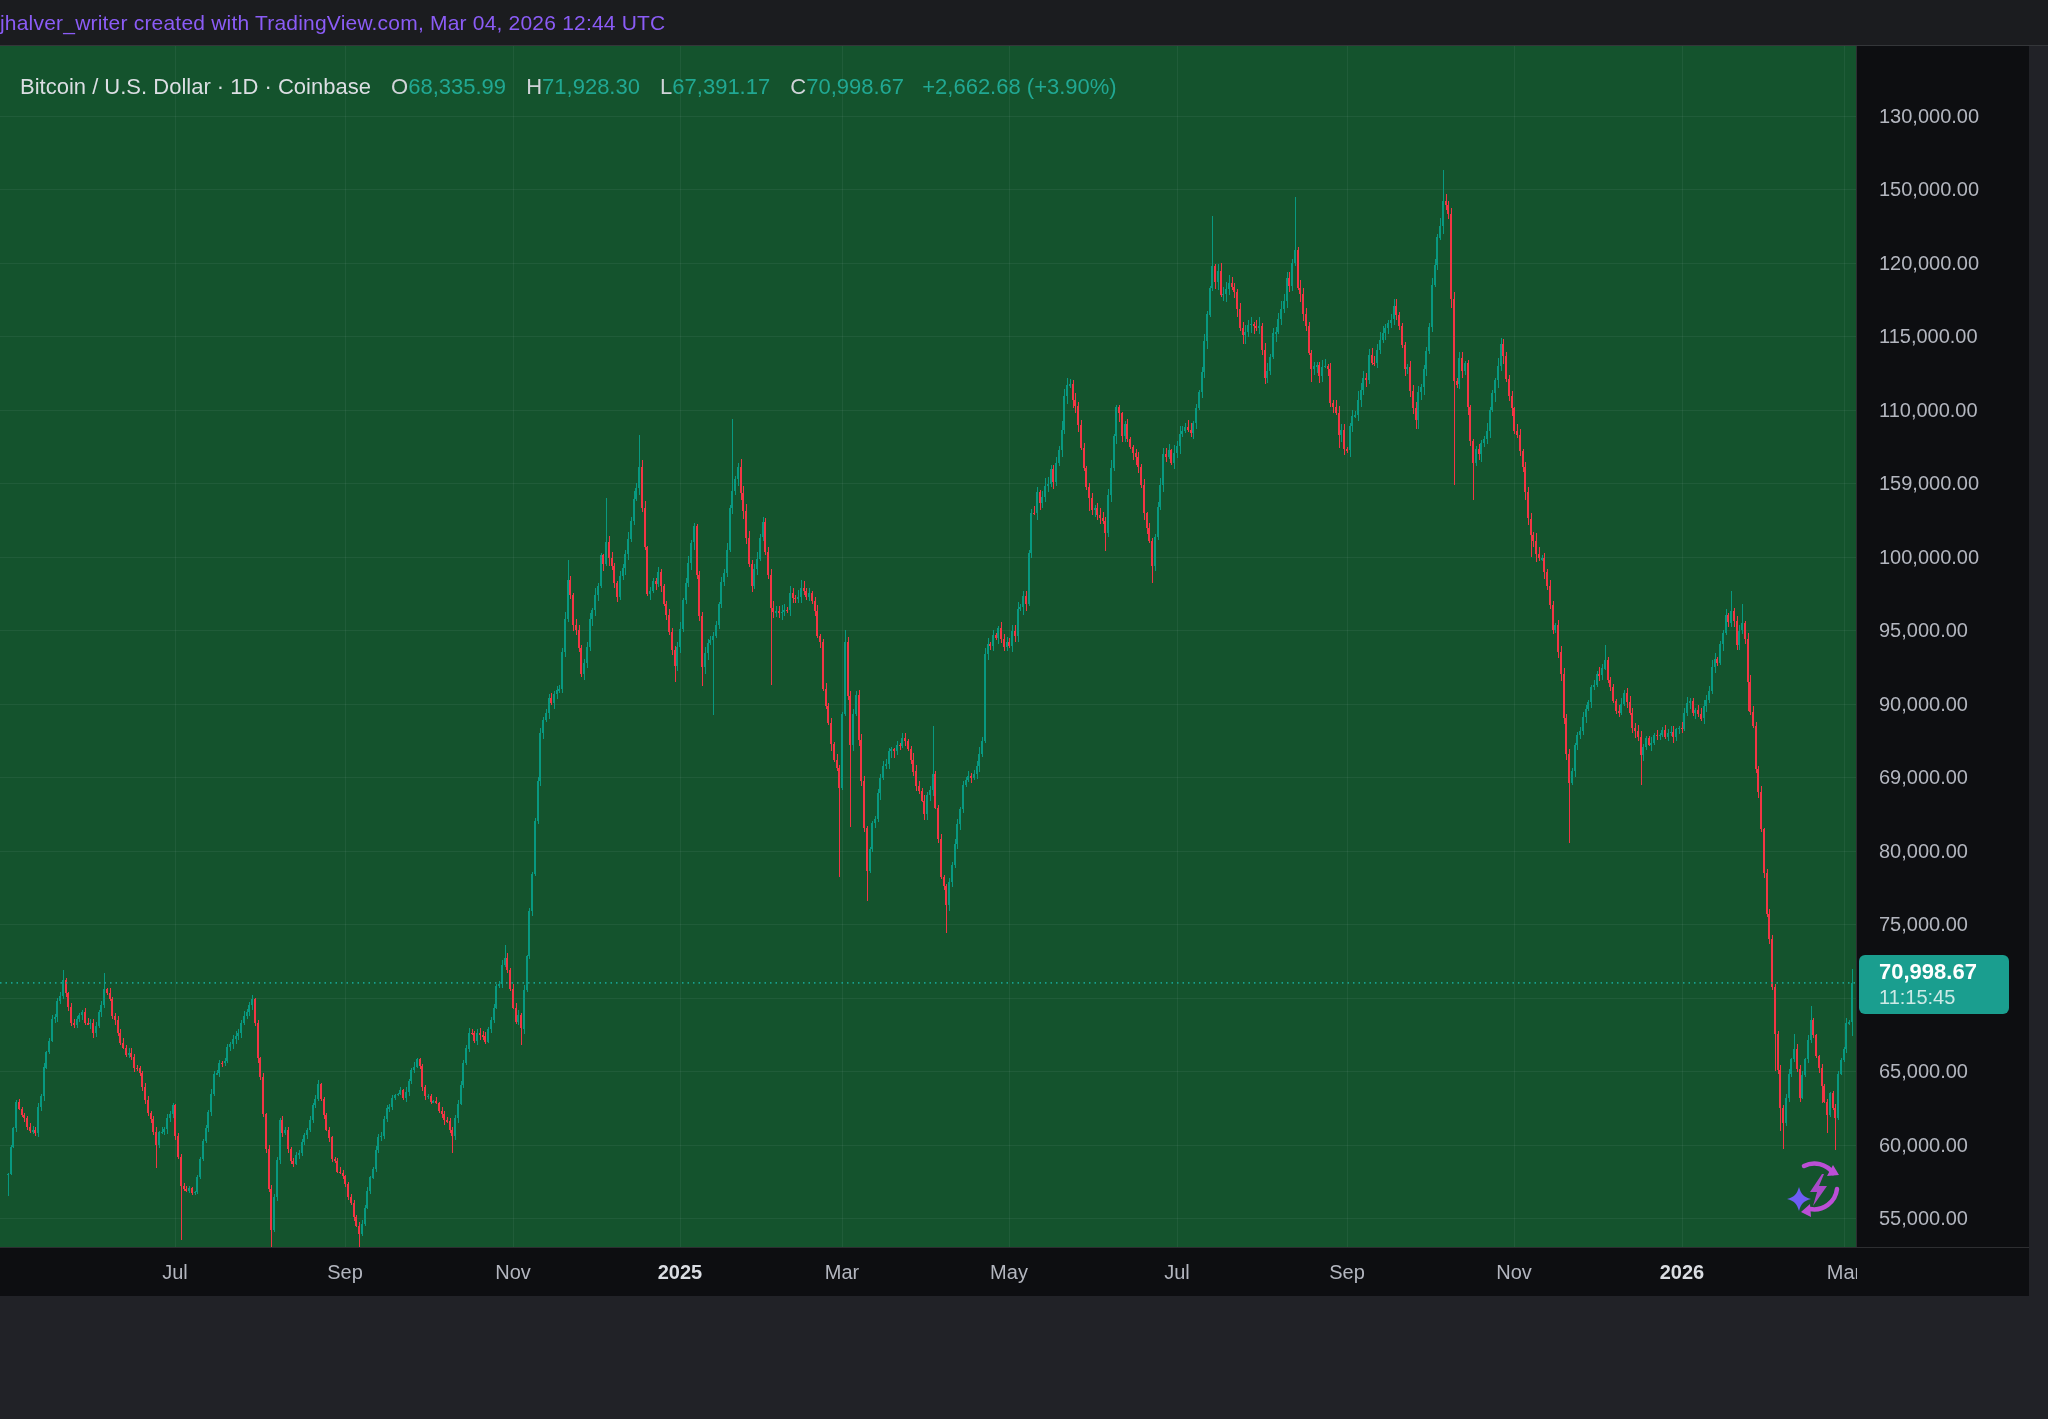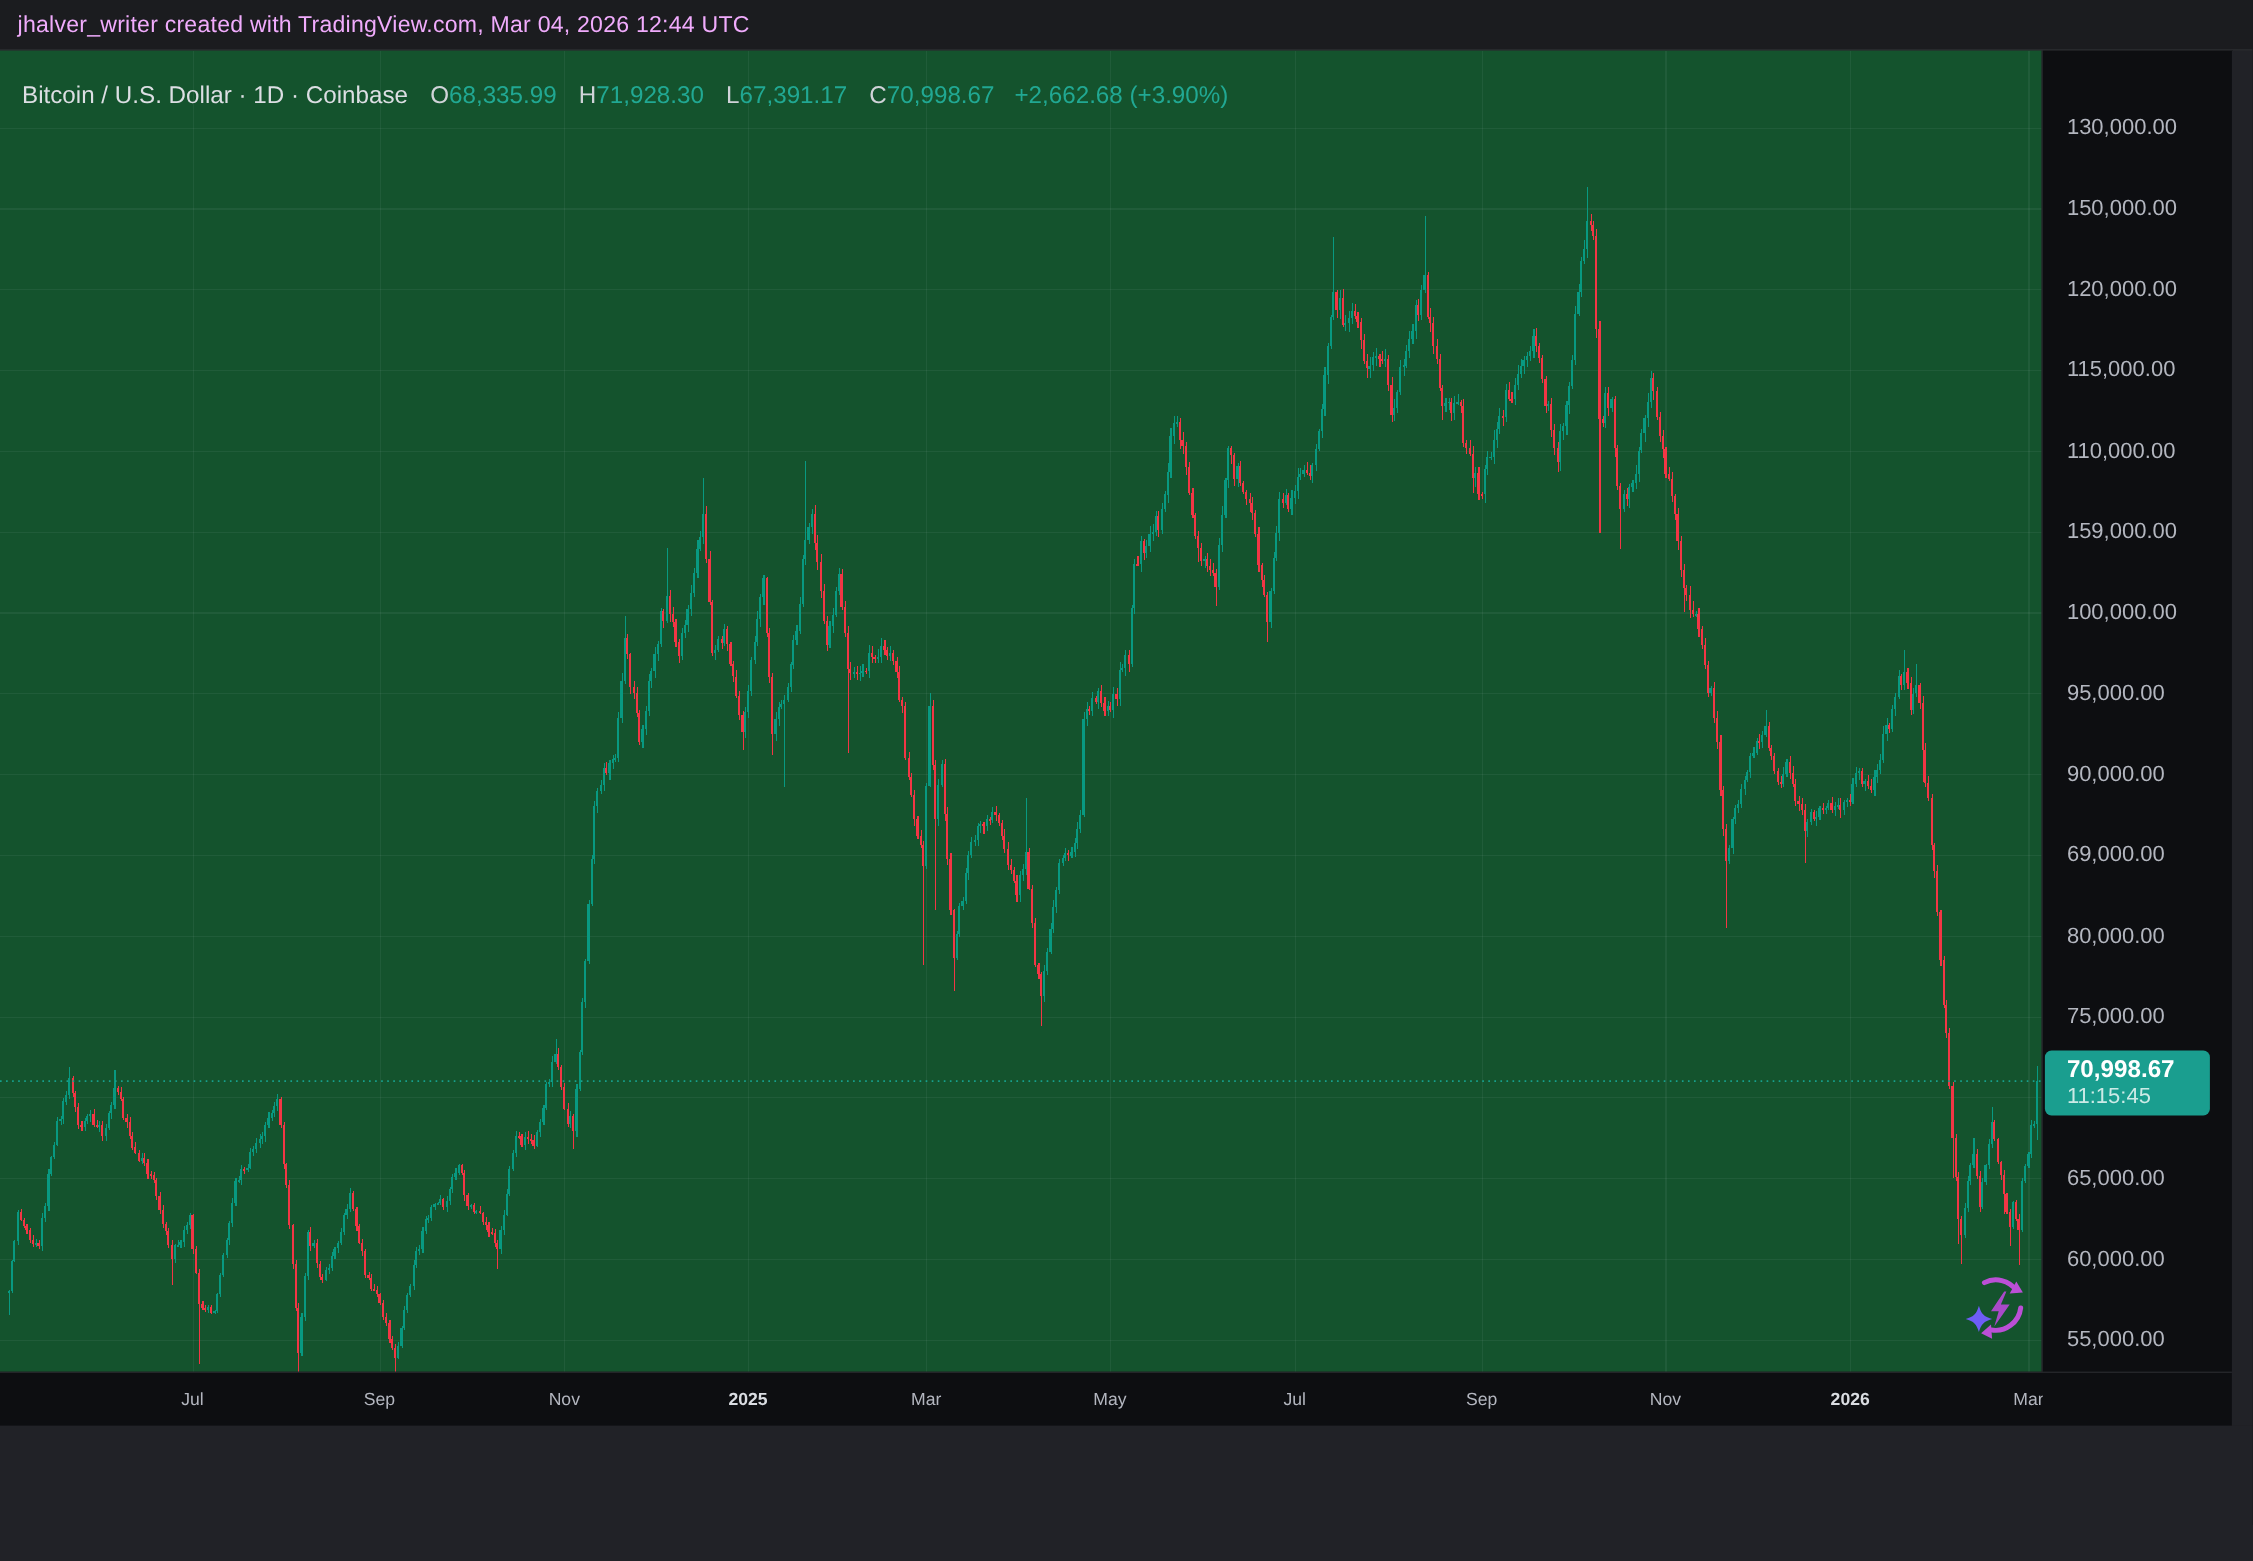--- a/index.html
+++ b/index.html
@@ -2,21 +2,21 @@
 <html><head>
 <meta charset="utf-8">
 <style>
   html,body{margin:0;padding:0;background:#101114;}
   .stage{position:relative;width:2048px;height:1419px;overflow:hidden;
          font-family:"Liberation Sans","DejaVu Sans",sans-serif;
          background:#212227;-webkit-font-smoothing:antialiased;}
   
   .topbar{position:absolute;left:0;top:0;width:2048px;height:45px;background:#1b1c1f;
           border-bottom:1px solid rgba(240,243,250,.12);display:flex;align-items:center;}
-  .topbar span{color:#f0abfc;font-size:21px;font-weight:500;margin-left:16px;letter-spacing:.2px;}
+  .topbar span{color:#8b5cf6;font-size:21px;font-weight:500;letter-spacing:.2px;}
   
   .pane{position:absolute;left:0;top:46px;width:1856px;height:1201px;background:#14532d;}
   .pane svg{position:absolute;left:0;top:0;}
   .legend{position:absolute;left:20px;top:28px;font-size:22px;white-space:nowrap;z-index:5;}
   .legend .w{color:#dcdee3;}
   .legend .lbl{color:#d0d3d8;margin-left:14px;}
   .legend .v{color:#21a893;}
   .legend .chg{color:#21a893;margin-left:12px;}
   
   .paxis{position:absolute;left:1856px;top:46px;width:173px;height:1201px;background:#0d0e11;
@@ -24,21 +24,21 @@
   .ptick{position:absolute;left:22px;height:24px;line-height:24px;font-size:20px;color:#b3b6bf;}
   .badge{position:absolute;left:2px;top:922px;width:150px;height:59px;border-radius:6px;
          padding-left:20px;box-sizing:border-box;z-index:6;}
   .badge .bp{color:#fff;font-size:22px;font-weight:600;line-height:26px;margin-top:4px;}
   .badge .bt{color:rgba(255,255,255,.78);font-size:20px;line-height:24px;}
   
   .taxis{position:absolute;left:0;top:1247px;width:2029px;height:49px;background:#0d0e11;
          border-top:1px solid rgba(240,243,250,.14);overflow:hidden;}
   .taxis .clip{position:absolute;left:0;top:0;width:1857px;height:49px;overflow:hidden;}
   .ttick{position:absolute;top:0;width:90px;margin-left:-45px;text-align:center;
-         line-height:49px;font-size:16px;color:#b3b6bf;}
+         line-height:49px;font-size:20px;color:#b3b6bf;}
   .ttick.yr{font-weight:700;color:#dadde2;}
   
   .rstrip{position:absolute;left:2029px;top:46px;width:19px;height:1250px;background:#212227;}
   .bband{position:absolute;left:0;top:1296px;width:2048px;height:123px;background:#212227;}
   .boost{position:absolute;left:1782px;top:1156px;z-index:4;}
 </style>
 </head>
 <body>
 
 <div class="stage">

